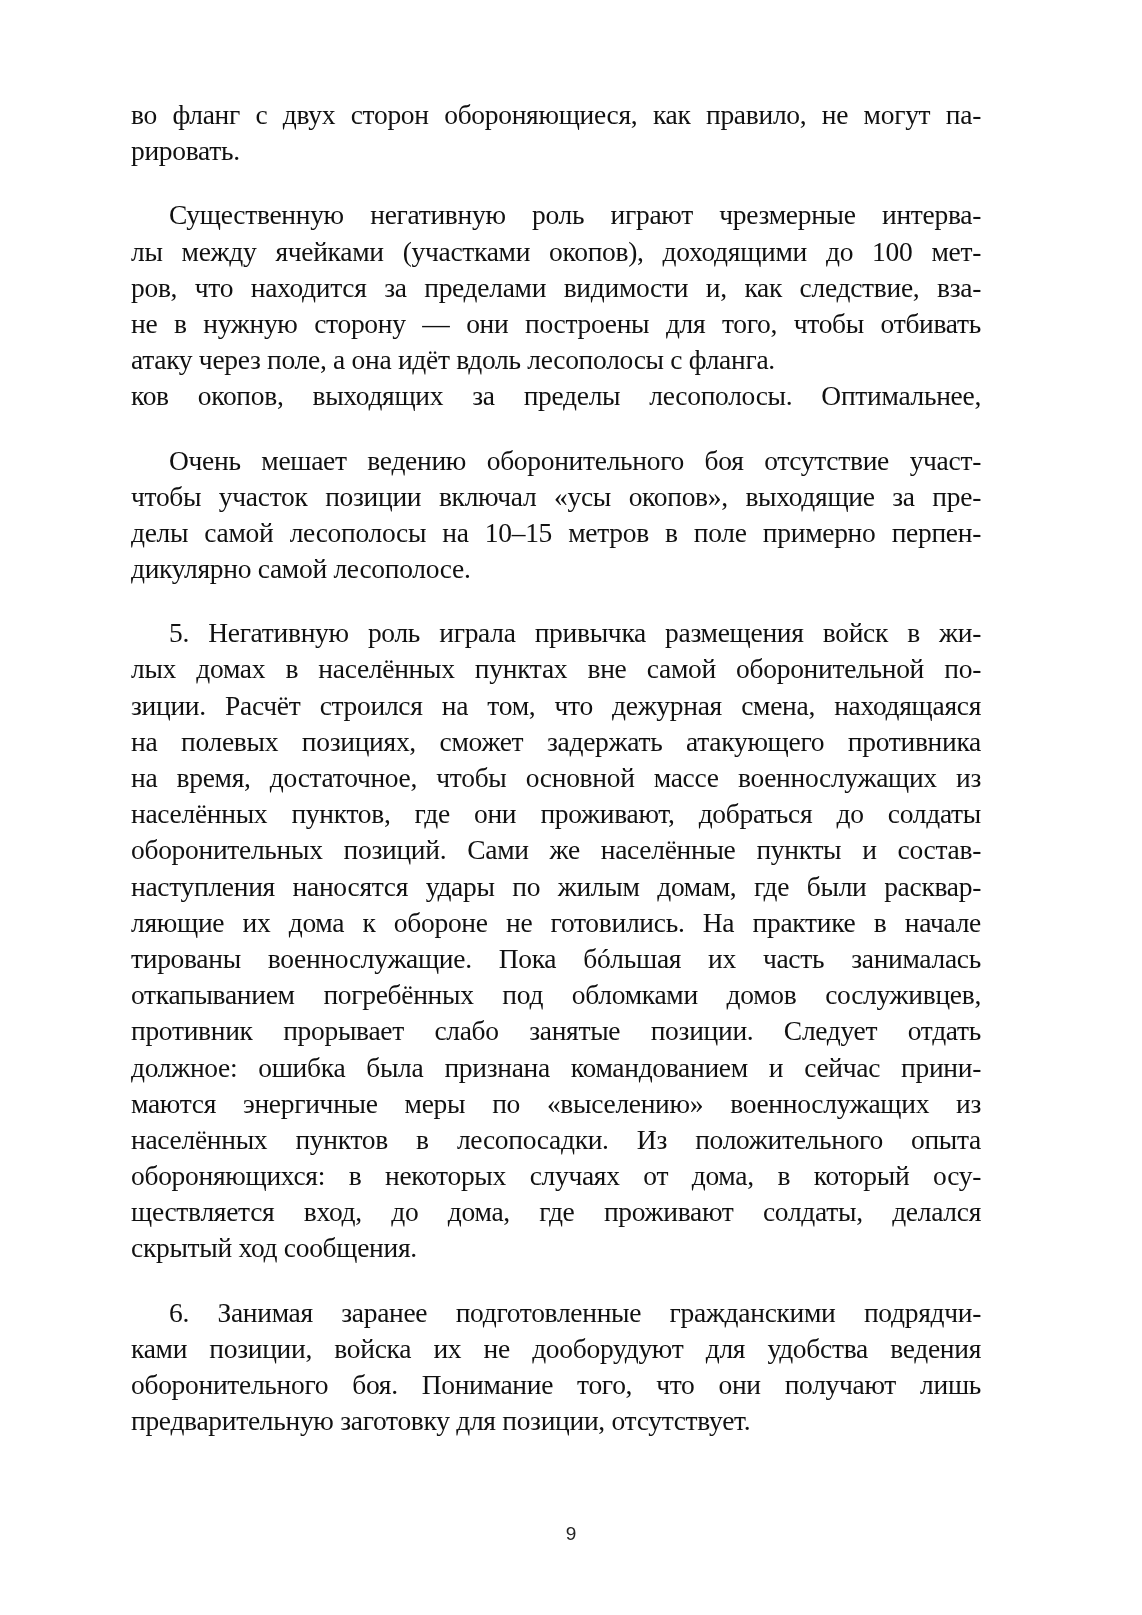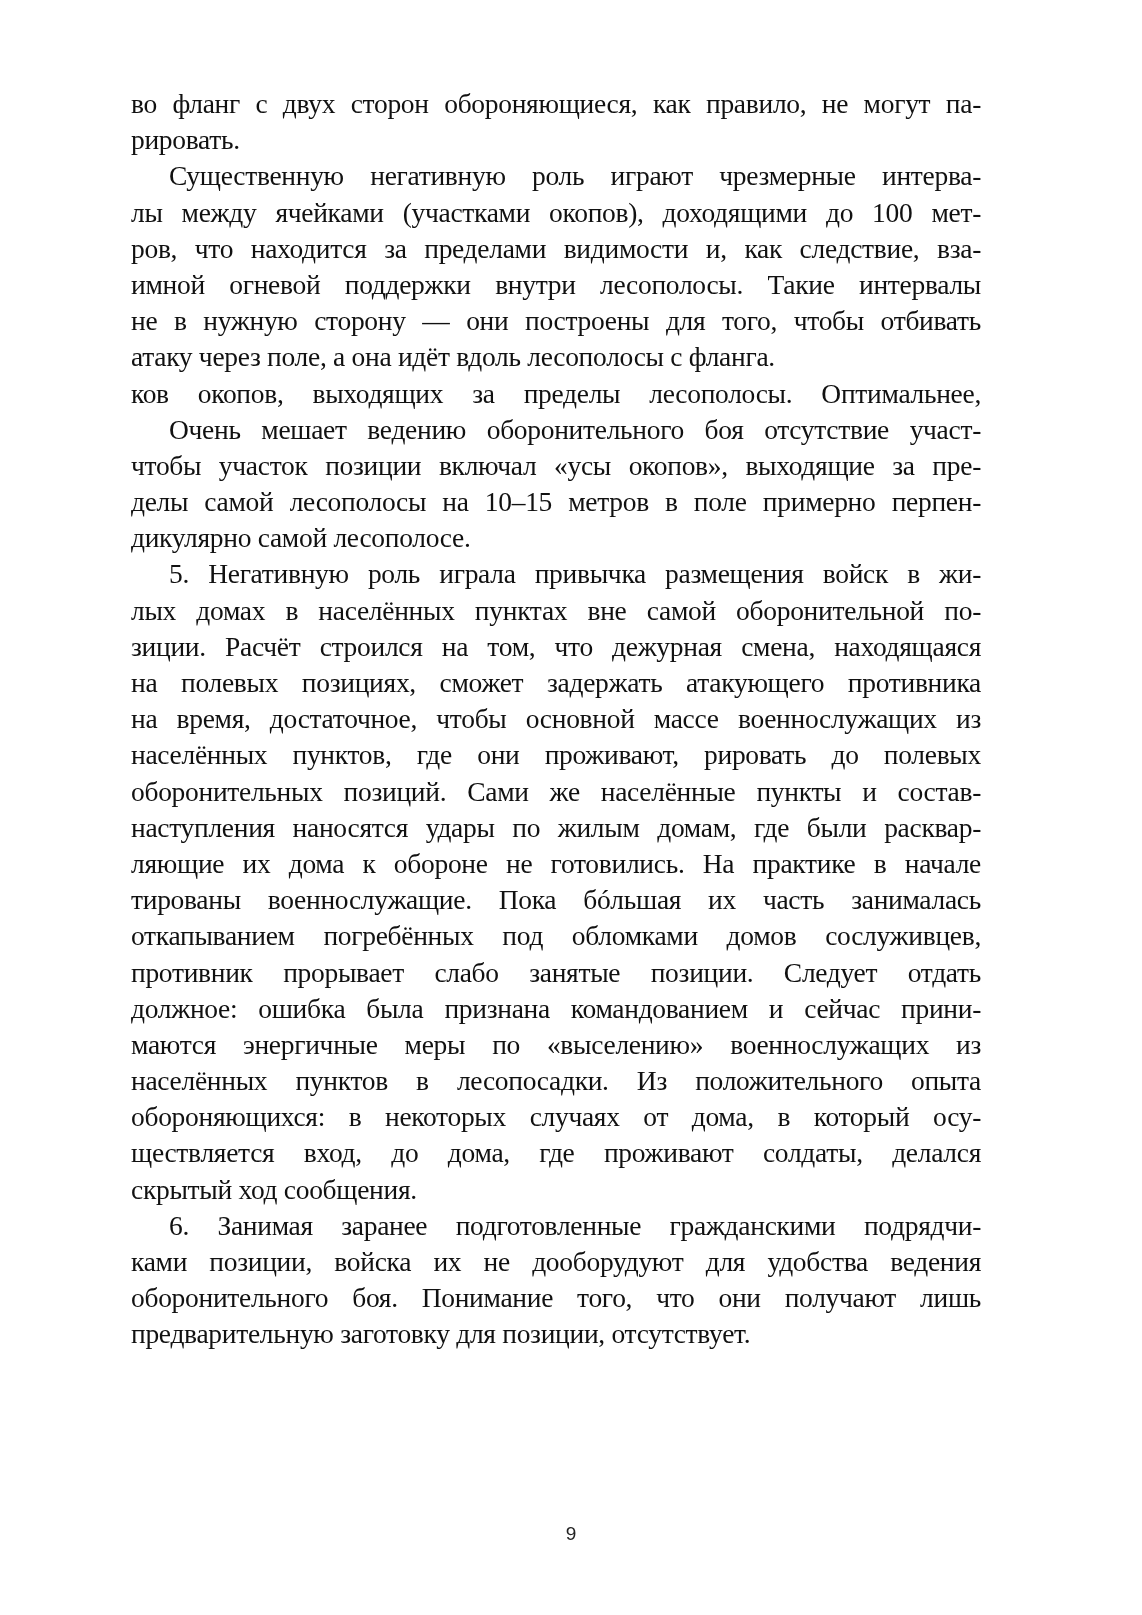--- a/index.html
+++ b/index.html
@@ -11,39 +11,40 @@
       width: 1142px;
       height: 1615px;
       position: relative;
       overflow: hidden;
       font-family: "Liberation Serif", "DejaVu Serif", serif;
       color: #111111;
     }
     .page {
       position: absolute;
       left: 131px;
-      top: 86px;
+      top: 97px;
       width: 850px;
     }
     .line {
       display: block;
       height: 36.2px;
       line-height: 36.2px;
       font-size: 27.5px;
       white-space: nowrap;
       text-align: justify;
       text-align-last: justify;
       letter-spacing: -0.3px;
     }
     .line.last {
       text-align: center;
       text-align-last: left;
     }
     .line.indent {
       text-indent: 38px;
+      margin-top: 28px;
     }
     .page-number {
       position: absolute;
       left: 0;
       width: 1142px;
       top: 1523px;
       text-align: center;
       font-family: "Liberation Sans", "DejaVu Sans", sans-serif;
       font-size: 19px;
       color: #222222;
@@ -56,40 +57,39 @@
 
   <div>
     <span class="line">во фланг с двух сторон обороняющиеся, как правило, не могут па-</span>
     <span class="line last">рировать.</span>
   </div>
 
   <div>
     <span class="line indent">Существенную негативную роль играют чрезмерные интерва-</span>
     <span class="line">лы между ячейками (участками окопов), доходящими до 100 мет-</span>
     <span class="line">ров, что находится за пределами видимости и, как следствие, вза-</span>
-    <span class="line">имной огневой поддержки внутри лесополосы. Такие интервалы</span>
     <span class="line">не в нужную сторону — они построены для того, чтобы отбивать</span>
     <span class="line last">атаку через поле, а она идёт вдоль лесополосы с фланга.</span>
   </div>
 
   <div>
     <span class="line">ков окопов, выходящих за пределы лесополосы. Оптимальнее,</span>
     <span class="line indent">Очень мешает ведению оборонительного боя отсутствие участ-</span>
     <span class="line">чтобы участок позиции включал «усы окопов», выходящие за пре-</span>
     <span class="line">делы самой лесополосы на 10–15 метров в поле примерно перпен-</span>
     <span class="line last">дикулярно самой лесополосе.</span>
   </div>
 
   <div>
     <span class="line indent">5. Негативную роль играла привычка размещения войск в жи-</span>
     <span class="line">лых домах в населённых пунктах вне самой оборонительной по-</span>
     <span class="line">зиции. Расчёт строился на том, что дежурная смена, находящаяся</span>
     <span class="line">на полевых позициях, сможет задержать атакующего противника</span>
     <span class="line">на время, достаточное, чтобы основной массе военнослужащих из</span>
-    <span class="line">населённых пунктов, где они проживают, рировать до полевых</span>
+    <span class="line">населённых пунктов, где они проживают, добраться до солдаты</span>
     <span class="line">оборонительных позиций. Сами же населённые пункты и состав-</span>
     <span class="line">наступления наносятся удары по жилым домам, где были расквар-</span>
     <span class="line">ляющие их дома к обороне не готовились. На практике в начале</span>
     <span class="line">тированы военнослужащие. Пока бóльшая их часть занималась</span>
     <span class="line">откапыванием погребённых под обломками домов сослуживцев,</span>
     <span class="line">противник прорывает слабо занятые позиции. Следует отдать</span>
     <span class="line">должное: ошибка была признана командованием и сейчас прини-</span>
     <span class="line">маются энергичные меры по «выселению» военнослужащих из</span>
     <span class="line">населённых пунктов в лесопосадки. Из положительного опыта</span>
     <span class="line">обороняющихся: в некоторых случаях от дома, в который осу-</span>

